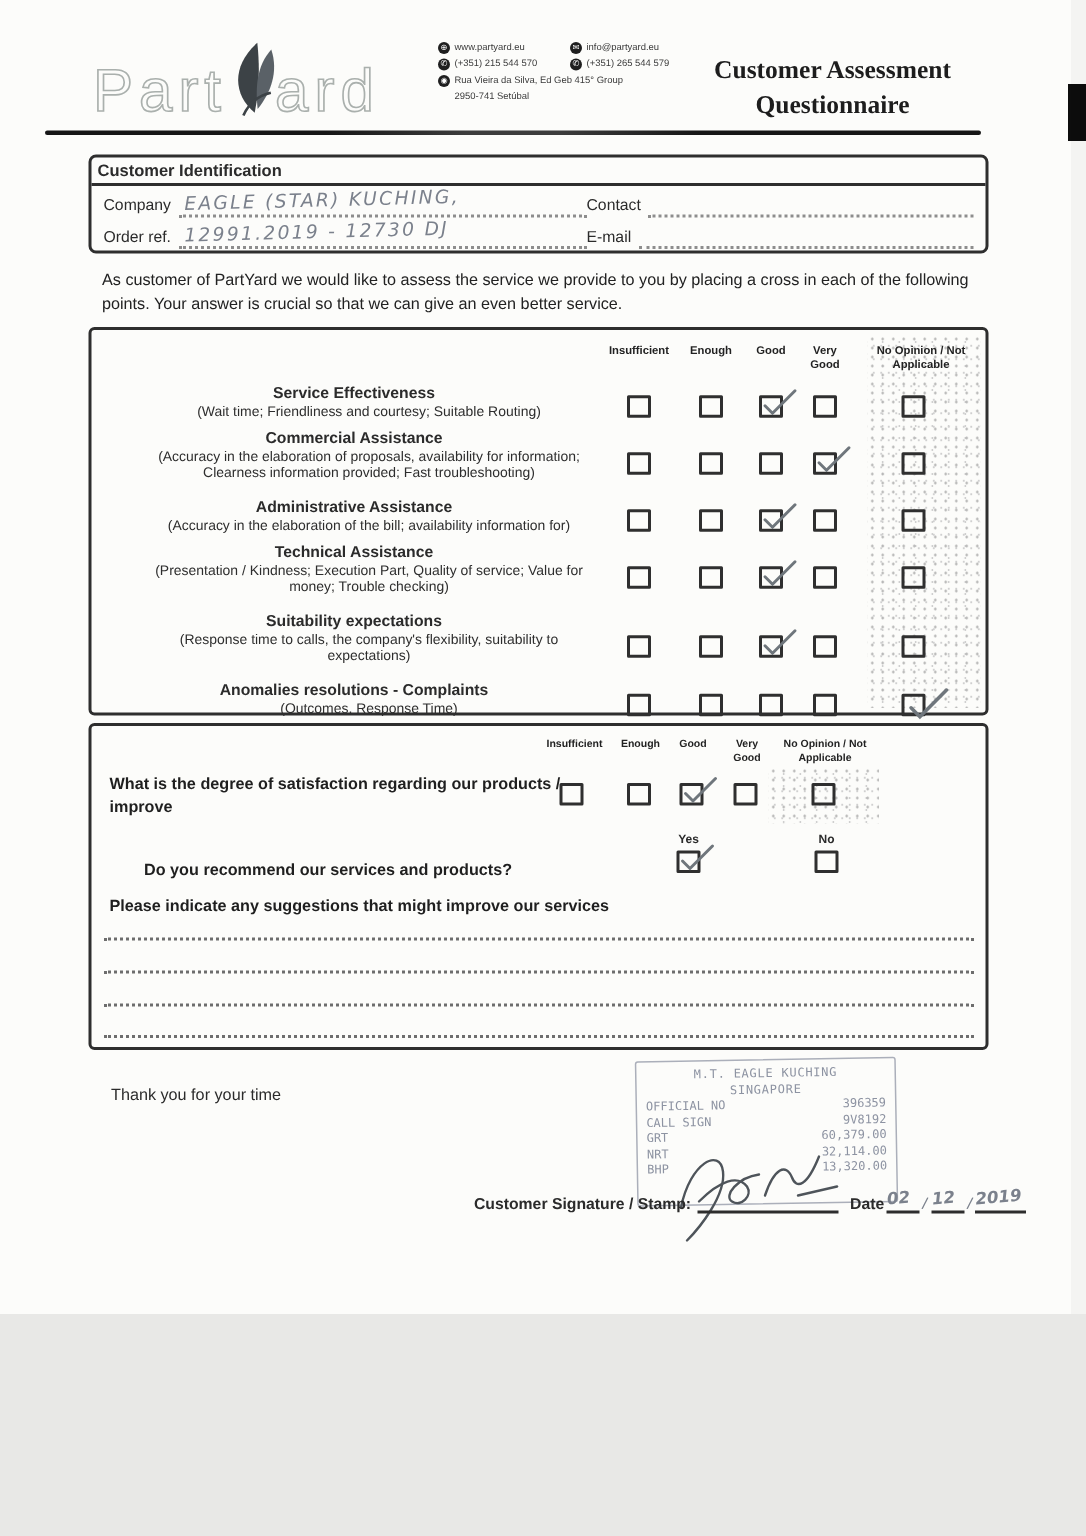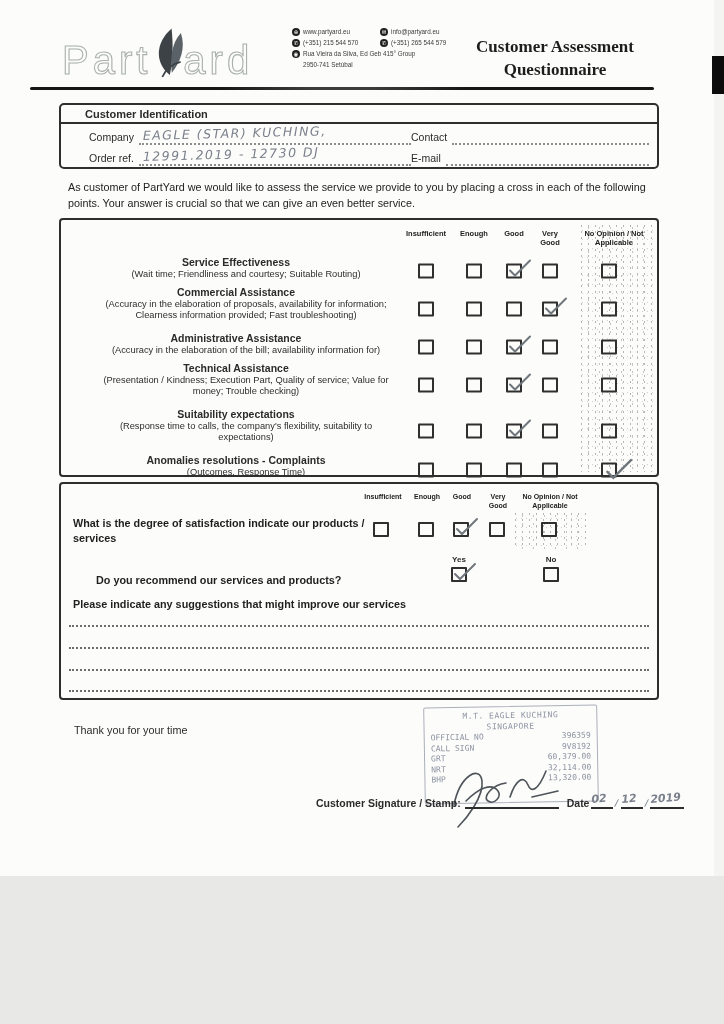--- a/index.html
+++ b/index.html
@@ -24,24 +24,24 @@
   .contact-item.noicon { padding-left:11px; }
   .cicon { width:8px; height:8px; min-width:8px; border-radius:50%; background:#1f1f1f; color:#fff;
     font-size:5.5px; line-height:8px; text-align:center; display:inline-block;}
   .header-rule { position:absolute; left:30px; top:87px; width:624px; height:3px;
     background:linear-gradient(90deg,#161616 0 30%, #3c3c3c 45% 55%, #161616 70% 100%); border-radius:2px;}
   .corner-bar { position:absolute; left:712px; top:56px; width:12px; height:38px; background:#0d0d0d; }
 
   
   .ident-box { position:absolute; left:59px; top:103px; width:600px; height:66px;
     border:2px solid #2e2e2e; border-radius:5px; }
-  .ident-title { font-size:11px; font-weight:bold; padding:3px 24px 2px; border-bottom:2px solid #2e2e2e; }
+  .ident-title { font-size:11px; font-weight:bold; padding:3px 4px 2px; border-bottom:2px solid #2e2e2e; }
   .ident-row { display:flex; height:21px; padding:0 8px; align-items:flex-end; }
   .fld { display:flex; align-items:flex-end; }
-  .fld-left { width:322px;margin-left:20px; }
+  .fld-left { width:322px; }
   .fld-right { flex:1; }
   .fld .lbl { font-size:10.5px; padding-bottom:2px; white-space:nowrap; }
   .fill { flex:1; margin-left:5px; border-bottom:2px dotted #8d8d8d; height:18px; position:relative; }
   .hw { position:absolute; bottom:0px; left:4px; white-space:nowrap;
     font-family:"DejaVu Sans", sans-serif; font-style:italic; color:#7b818c;
     font-size:12.5px; letter-spacing:1.5px; transform:rotate(-1.5deg); transform-origin:left bottom;}
 
   
   .intro { position:absolute; left:68px; top:180px; width:592px; font-size:10.8px; line-height:1.45; color:#222;}
 
@@ -285,21 +285,21 @@
   </div>
 
   <div class="sat-box">
     <div class="speckle-patch speckle"></div>
     <span class="colhead" style="left:322px; width:48px;">Insufficient</span>
     <span class="colhead" style="left:366px; width:40px;">Enough</span>
     <span class="colhead" style="left:401px; width:32px;">Good</span>
     <span class="colhead" style="left:437px; width:28px;">Very Good</span>
     <span class="colhead" style="left:489px; width:84px;">No Opinion / Not Applicable</span>
 
-    <div class="question q-sat">What is the degree of satisfaction indicate our products / services</div>
+    <div class="question q-sat">What is the degree of satisfaction regarding our products / improve</div>
     <div id="sat-cells">
         <span class="cb" style="left: 312px; top: 38px;"></span>
         <span class="cb" style="left: 357px; top: 38px;"></span>
         <span class="cb" style="left: 392px; top: 38px;">
           <svg width="26" height="22" viewBox="0 0 26 22" class="check">
             <path d="M4 13 L9 18 L24 3" fill="none" stroke="#6f767c" stroke-width="2" stroke-linecap="round"></path>
           </svg>
         </span>
         <span class="cb" style="left: 428px; top: 38px;"></span>
         <span class="cb" style="left: 480px; top: 38px;"></span>

